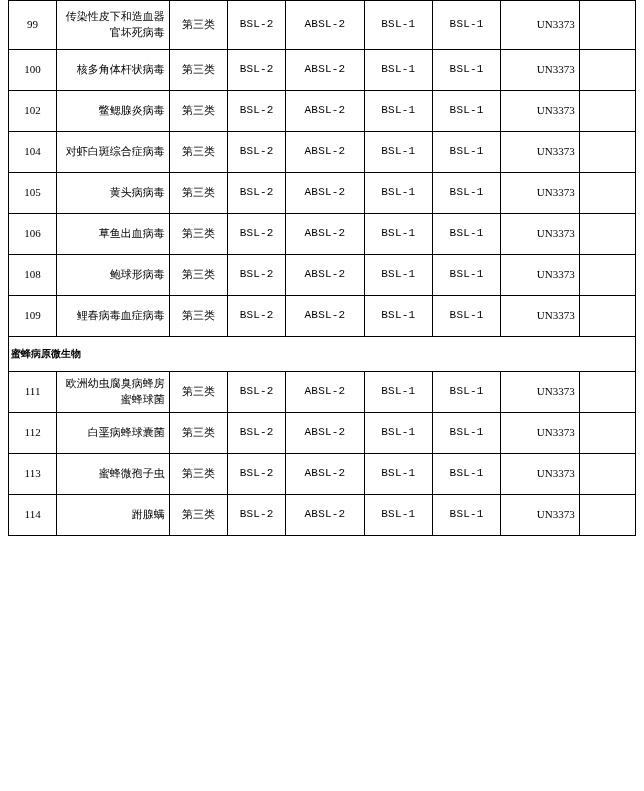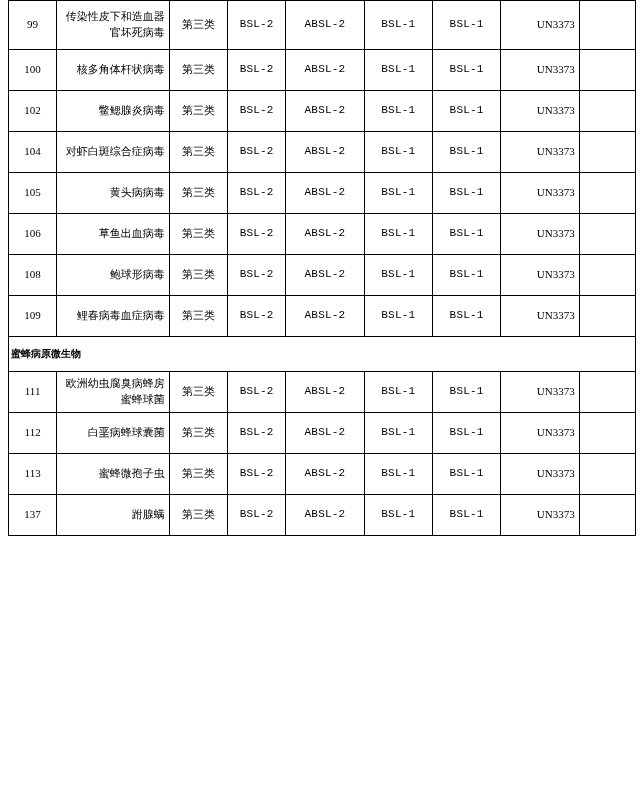--- a/index.html
+++ b/index.html
@@ -227,21 +227,21 @@
           <td class="cell-name">蜜蜂微孢子虫</td>
           <td class="cell-center">第三类</td>
           <td class="cell-mono">BSL-2</td>
           <td class="cell-mono">ABSL-2</td>
           <td class="cell-mono">BSL-1</td>
           <td class="cell-mono">BSL-1</td>
           <td class="cell-un">UN3373</td>
           <td class="cell-empty"></td>
         </tr>
         <tr>
-          <td class="cell-no">137</td>
+          <td class="cell-no">114</td>
           <td class="cell-name">跗腺螨</td>
           <td class="cell-center">第三类</td>
           <td class="cell-mono">BSL-2</td>
           <td class="cell-mono">ABSL-2</td>
           <td class="cell-mono">BSL-1</td>
           <td class="cell-mono">BSL-1</td>
           <td class="cell-un">UN3373</td>
           <td class="cell-empty"></td>
         </tr>
       </tbody>

